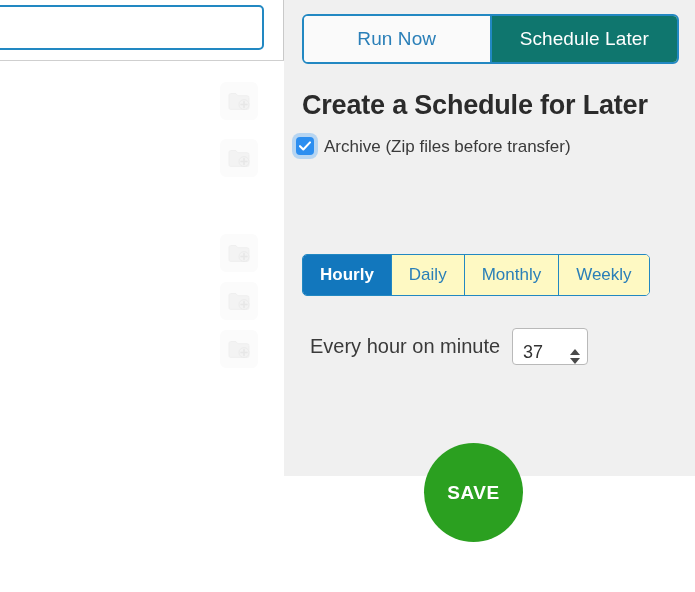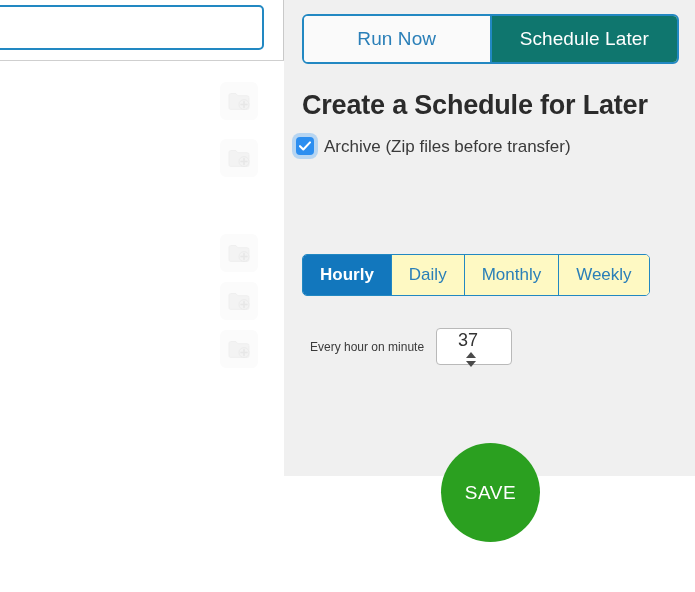--- a/index.html
+++ b/index.html
@@ -215,36 +215,35 @@
 
   
   .minute-row {
     position: absolute;
     left: 26px;
     top: 328px;
     display: flex;
     align-items: center;
   }
   .minute-label {
-    font-size: 12px;
+    font-size: 20px;
     color: #3a3a3a;
     margin-right: 12px;
     white-space: nowrap;
   }
   .stepper {
     position: relative;
     width: 76px;
     height: 37px;
     box-sizing: border-box;
     border: 1px solid #b9b9b9;
     border-radius: 4px;
     background: #ffffff;
     display: flex;
-    align-items: center;
-    flex-direction: column;
+    align-items: flex-end;
   }
   .stepper-value {
     flex: 1 1 auto;
     font-size: 18px;
     color: #333333;
     padding-left: 10px;
     border: none;
     outline: none;
     background: transparent;
     width: 40px;
@@ -265,30 +264,30 @@
     width: 0; height: 0;
     border-left: 5px solid transparent;
     border-right: 5px solid transparent;
   }
   .arrow-up { border-bottom: 6px solid #4a4a4a; }
   .arrow-down { border-top: 6px solid #4a4a4a; }
 
   
   .save-button {
     position: absolute;
-    left: 157px;
+    left: 140px;
     top: 443px;
     width: 99px;
     height: 99px;
     border-radius: 50%;
     background: #2ba020;
     border: none;
     color: #ffffff;
     font-size: 19px;
-    font-weight: normal;
+    font-weight: bold;
     letter-spacing: 0.5px;
     cursor: pointer;
     font-family: "Liberation Sans", sans-serif;
     display: flex;
     align-items: center;
     justify-content: center;
   }
 </style>
 </head>
 <body>

